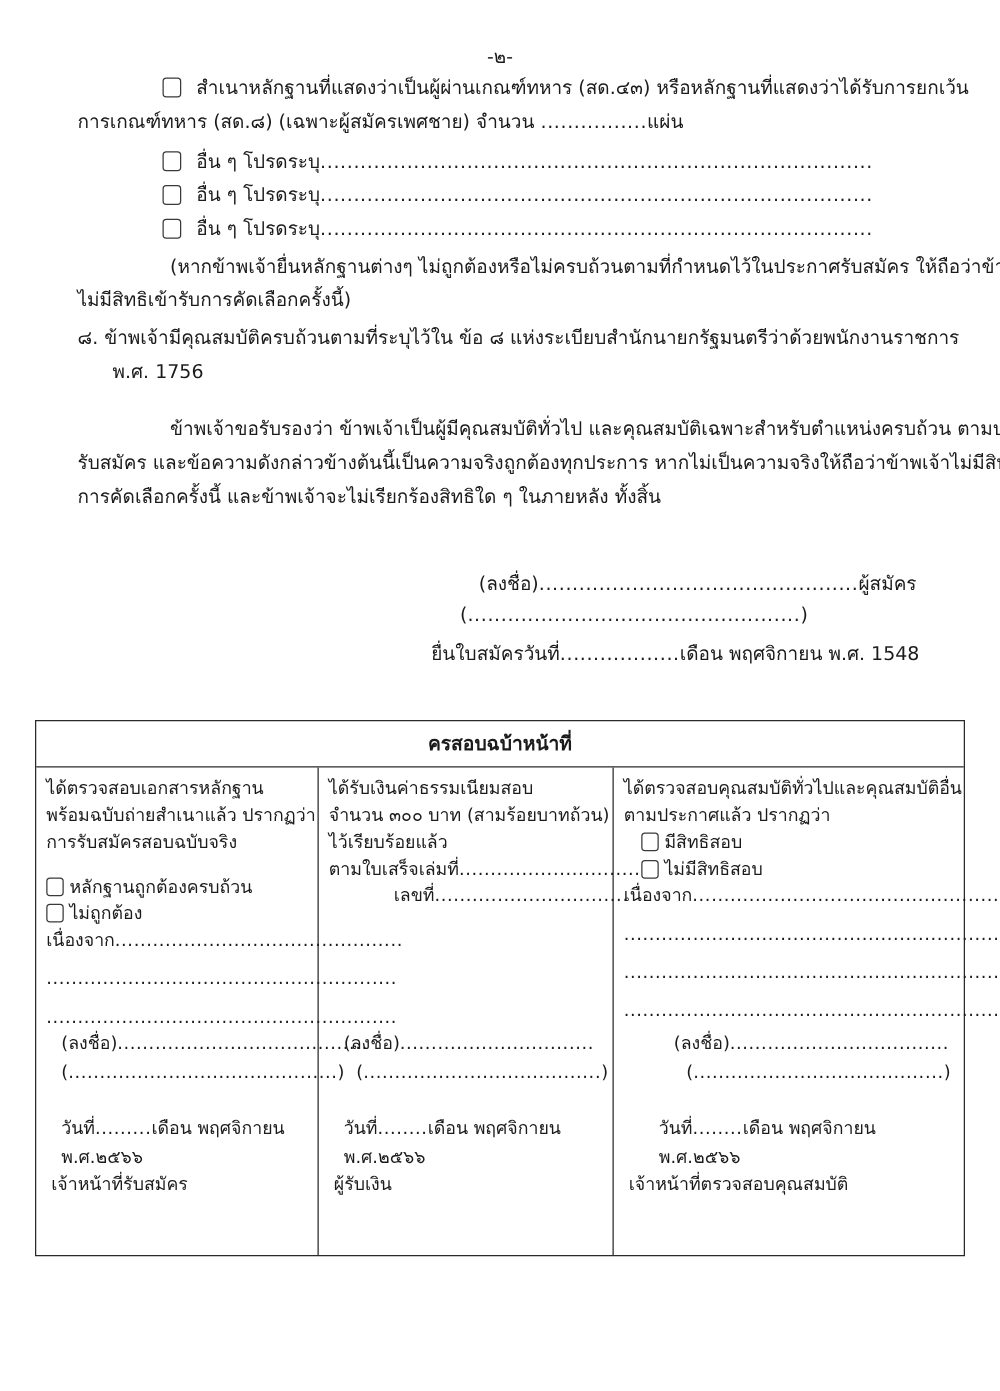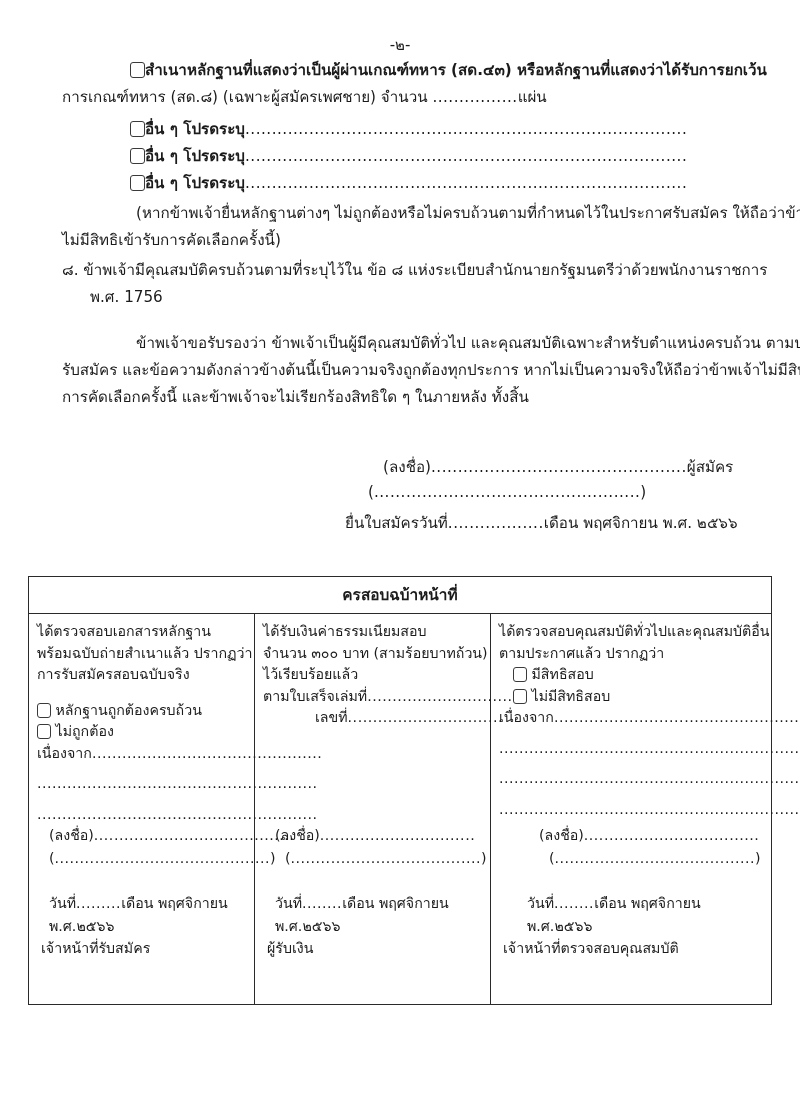--- a/index.html
+++ b/index.html
@@ -51,21 +51,21 @@
     height: 15px;
     border-radius: 3px;
   }
 
   
   .row {
     position: absolute;
     white-space: nowrap;
     font-size: 15.2px;
   }
-  .row .lbl { margin-left: 0; font-weight: bold; }
+  .row .lbl { margin-left: 12px; }
 
   
   .officer-table {
     position: absolute;
     left: 28px;
     top: 576px;
     width: 744px;
     border: 1.6px solid #2a2a2a;
     box-sizing: border-box;
     background: #fff;
@@ -147,21 +147,21 @@
   <div class="row" style="left:62px; top:358px;">รับสมัคร และข้อความดังกล่าวข้างต้นนี้เป็นความจริงถูกต้องทุกประการ หากไม่เป็นความจริงให้ถือว่าข้าพเจ้าไม่มีสิทธิเข้ารับ</div>
   <div class="row" style="left:62px; top:385px;">การคัดเลือกครั้งนี้ และข้าพเจ้าจะไม่เรียกร้องสิทธิใด ๆ ในภายหลัง ทั้งสิ้น</div>
 
   <div class="sign-area" style="left:345px; top:455px;margin-left:38px;">
     <span>(ลงชื่อ)</span><span class="dots">................................................</span><span>ผู้สมัคร</span>
   </div>
   <div class="sign-area" style="left:368px; top:483px;">
     <span>(</span><span class="dots">..................................................</span><span>)</span>
   </div>
   <div class="sign-area" style="left:345px; top:511px;">
-    <span>ยื่นใบสมัครวันที่</span><span class="dots">..................</span><span>เดือน พฤศจิกายน พ.ศ. ๒๕๖๖</span>
+    <span>ยื่นใบสมัครวันที่</span><span class="dots">..................</span><span>เดือน พฤศจิกายน พ.ศ. 1548</span>
   </div>
 
   <div class="officer-table">
     <div class="officer-head">ครสอบฉบ้าหน้าที่</div>
     <div class="officer-cols">
 
       <div class="ocol ocol-1">
         <div class="cline">ได้ตรวจสอบเอกสารหลักฐาน</div>
         <div class="cline">พร้อมฉบับถ่ายสำเนาแล้ว ปรากฏว่า</div>
         <div class="cline">การรับสมัครสอบฉบับจริง</div>

